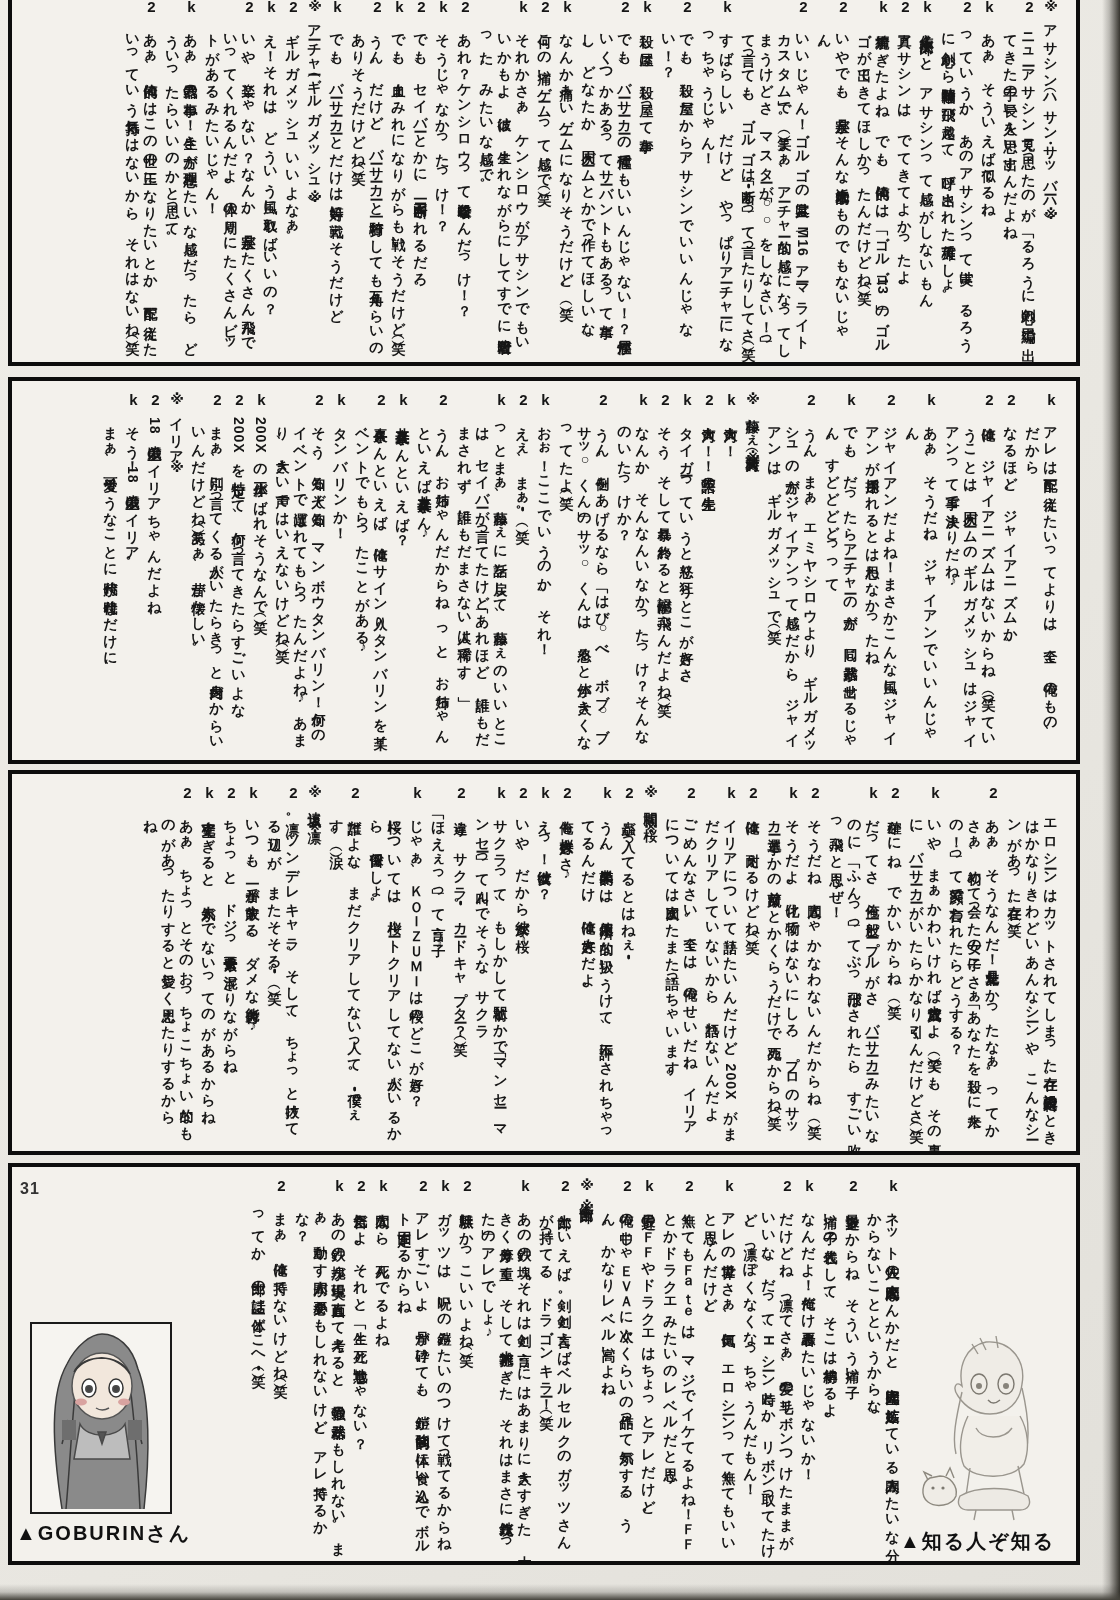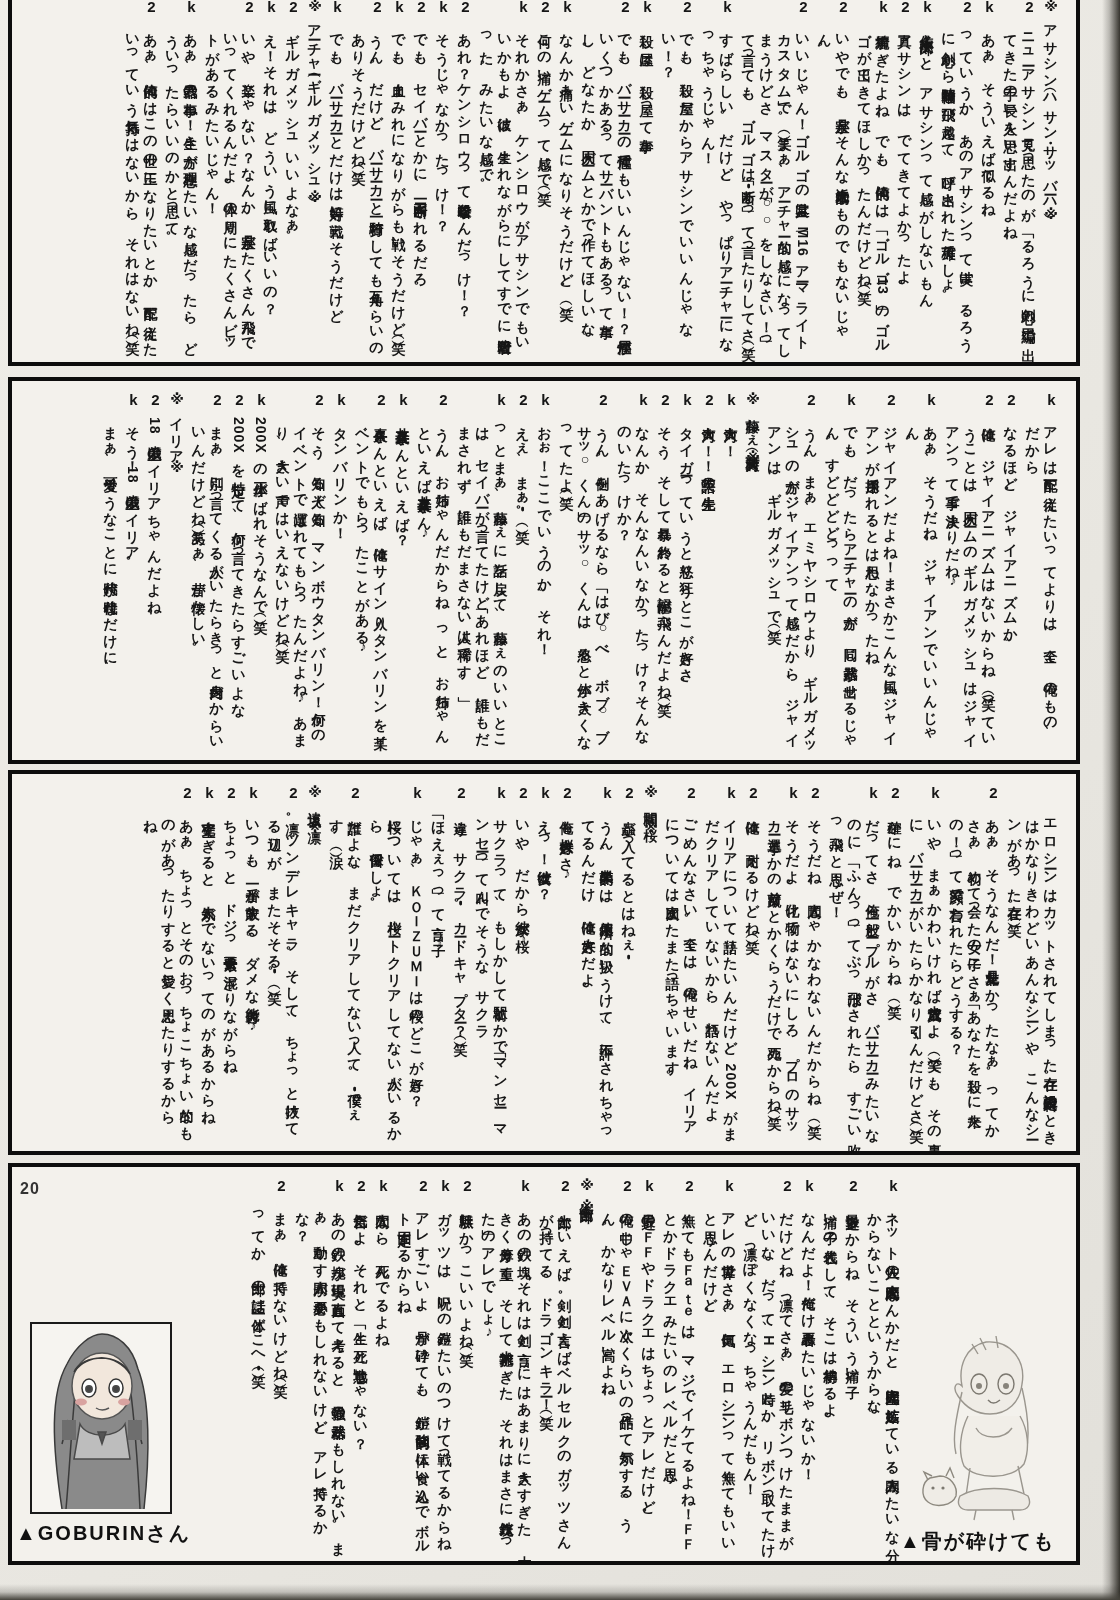--- a/index.html
+++ b/index.html
@@ -184,21 +184,21 @@
       <p class="u"><span class="spk">k</span>ガッツは、呪いの鎧みたいのつけて戦ってるからね</p>
       <p class="u"><span class="spk">2</span>アレすごいよ。骨が砕けても、鎧が強制的に体に食い込んでボルト固定するからね。</p>
       <p class="u"><span class="spk">k</span>人間なら、死んでるよね</p>
       <p class="u"><span class="spk">2</span>気合だよ。それと、「生と死と意地」じゃない？</p>
       <p class="u"><span class="spk">k</span>あの鉄の塊が現実に直面して考えると、最強の武器かもしれない。まぁ、動かす人間が必要かもしれないけど。アレ持てるかな？</p>
       <p class="u"><span class="spk">2</span>まぁ、俺は持てないけどね（笑）</p>
       <p class="u">ってか、士郎の話は一体どこへ・・・（笑）</p>
     </div>
 </div>
 
-<div class="pagenum">20</div>
+<div class="pagenum">31</div>
 
 <div class="illu-box">
   <svg width="138" height="188" viewBox="0 0 138 188">
     <g stroke="#4a4a4a" fill="none" stroke-width="1.5">
       <path d="M30,185 C20,120 18,70 35,40 C45,20 60,10 70,10 C85,10 100,22 106,45 C118,75 118,130 112,185" fill="#8a8a8a" stroke="#3a3a3a"></path>
       <path d="M44,60 C40,95 38,140 34,185 M98,62 C103,100 106,145 108,185" stroke="#3a3a3a"></path>
       <ellipse cx="70" cy="62" rx="30" ry="33" fill="#f2e7dc" stroke="#555"></ellipse>
       <path d="M42,48 C50,30 88,28 98,50 C92,40 80,34 70,34 C58,34 48,40 42,48 Z" fill="#7a7a7a" stroke="#3a3a3a"></path>
       <ellipse cx="57" cy="64" rx="7" ry="9" fill="#fff" stroke="#333"></ellipse>
       <ellipse cx="84" cy="64" rx="7" ry="9" fill="#fff" stroke="#333"></ellipse>
@@ -232,16 +232,16 @@
       <path d="M60,100 C66,112 88,112 96,100 M54,140 L50,168 M102,138 L108,166"></path>
       <path d="M44,168 C60,158 96,158 112,168 C116,176 112,182 104,182 L52,182 C44,182 40,176 44,168 Z" fill="#edeae4"></path>
       <path d="M60,182 L58,192 M96,182 L98,192"></path>
       <path d="M14,150 C6,154 4,168 12,174 C20,180 36,178 40,168 C42,158 34,148 24,148 Z" fill="#efece6" stroke="#8d897f"></path>
       <path d="M12,152 L8,144 L16,148 M30,148 L34,140 L38,150" stroke="#8d897f"></path>
       <circle cx="17" cy="160" r="1.6" fill="#7c7870" stroke="none"></circle>
       <circle cx="27" cy="160" r="1.6" fill="#7c7870" stroke="none"></circle>
     </g>
   </svg>
 </div>
-<div class="caption caption-right">▲骨が砕けても</div>
+<div class="caption caption-right">▲知る人ぞ知る</div>
 
 <div class="edge-right"></div>
 <div class="edge-bottom"></div>
 
 </body></html>

